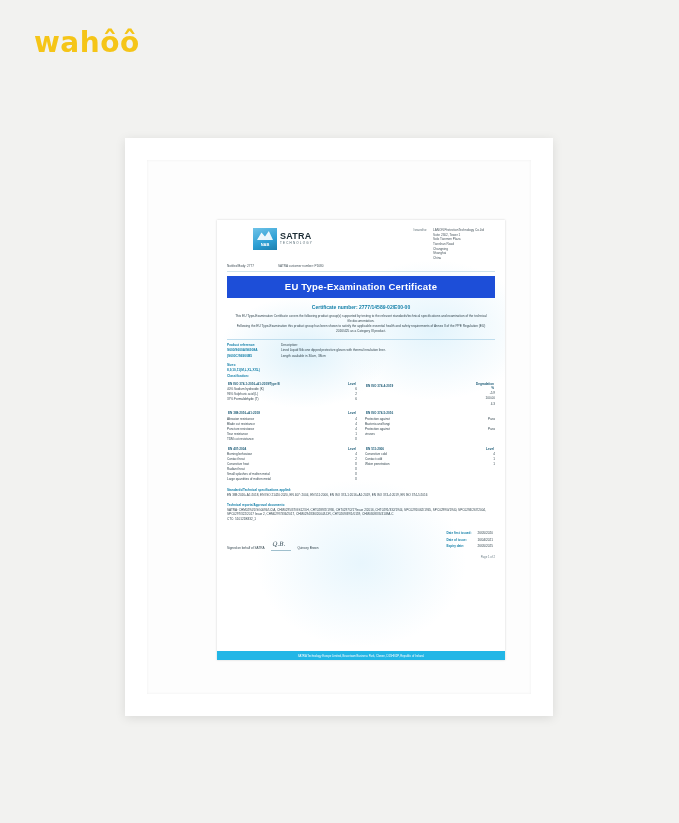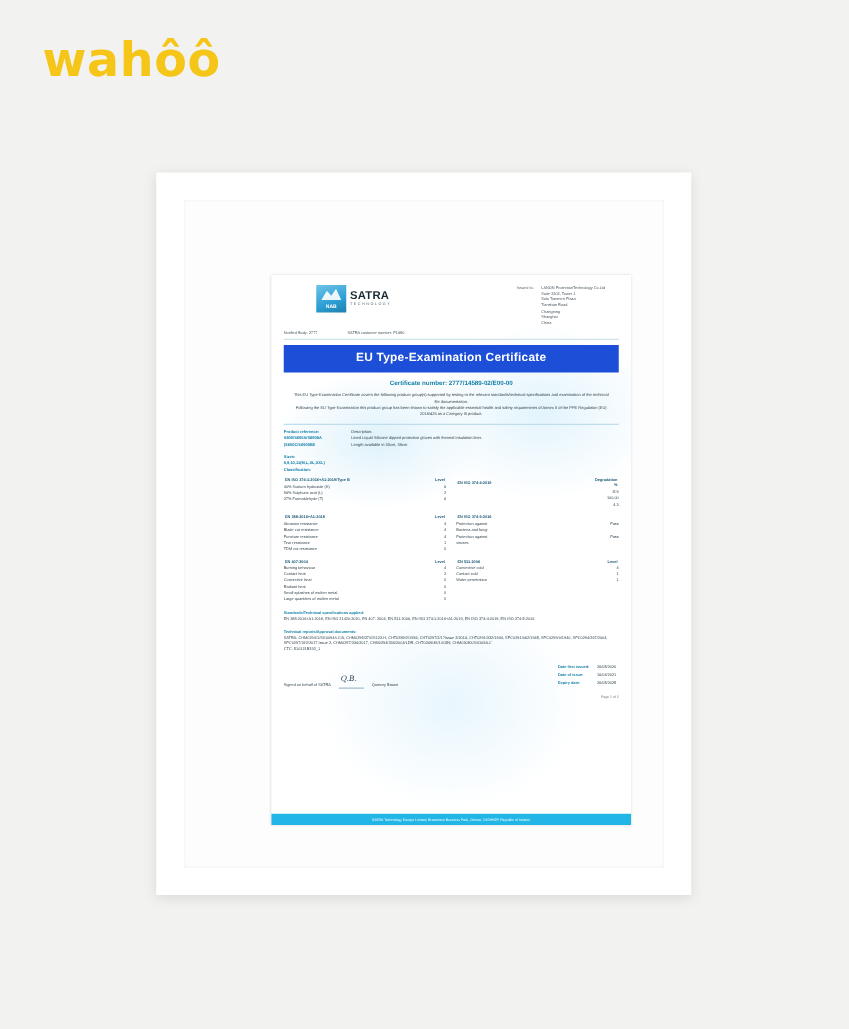--- a/index.html
+++ b/index.html
@@ -11,21 +11,21 @@
     height: 823px;
     background: #f2f2f0;
     font-family: "Liberation Sans", sans-serif;
     overflow: hidden;
     position: relative;
   }
   .brand {
     position: absolute;
     left: 34px;
     top: 26px;
-    font-size: 38px;
+    font-size: 28px;
     font-weight: bold;
     color: #f5c518;
     letter-spacing: 0.5px;
     font-family: "DejaVu Sans", sans-serif;
   }
   
   .frame {
     position: absolute;
     left: 125px;
     top: 138px;

